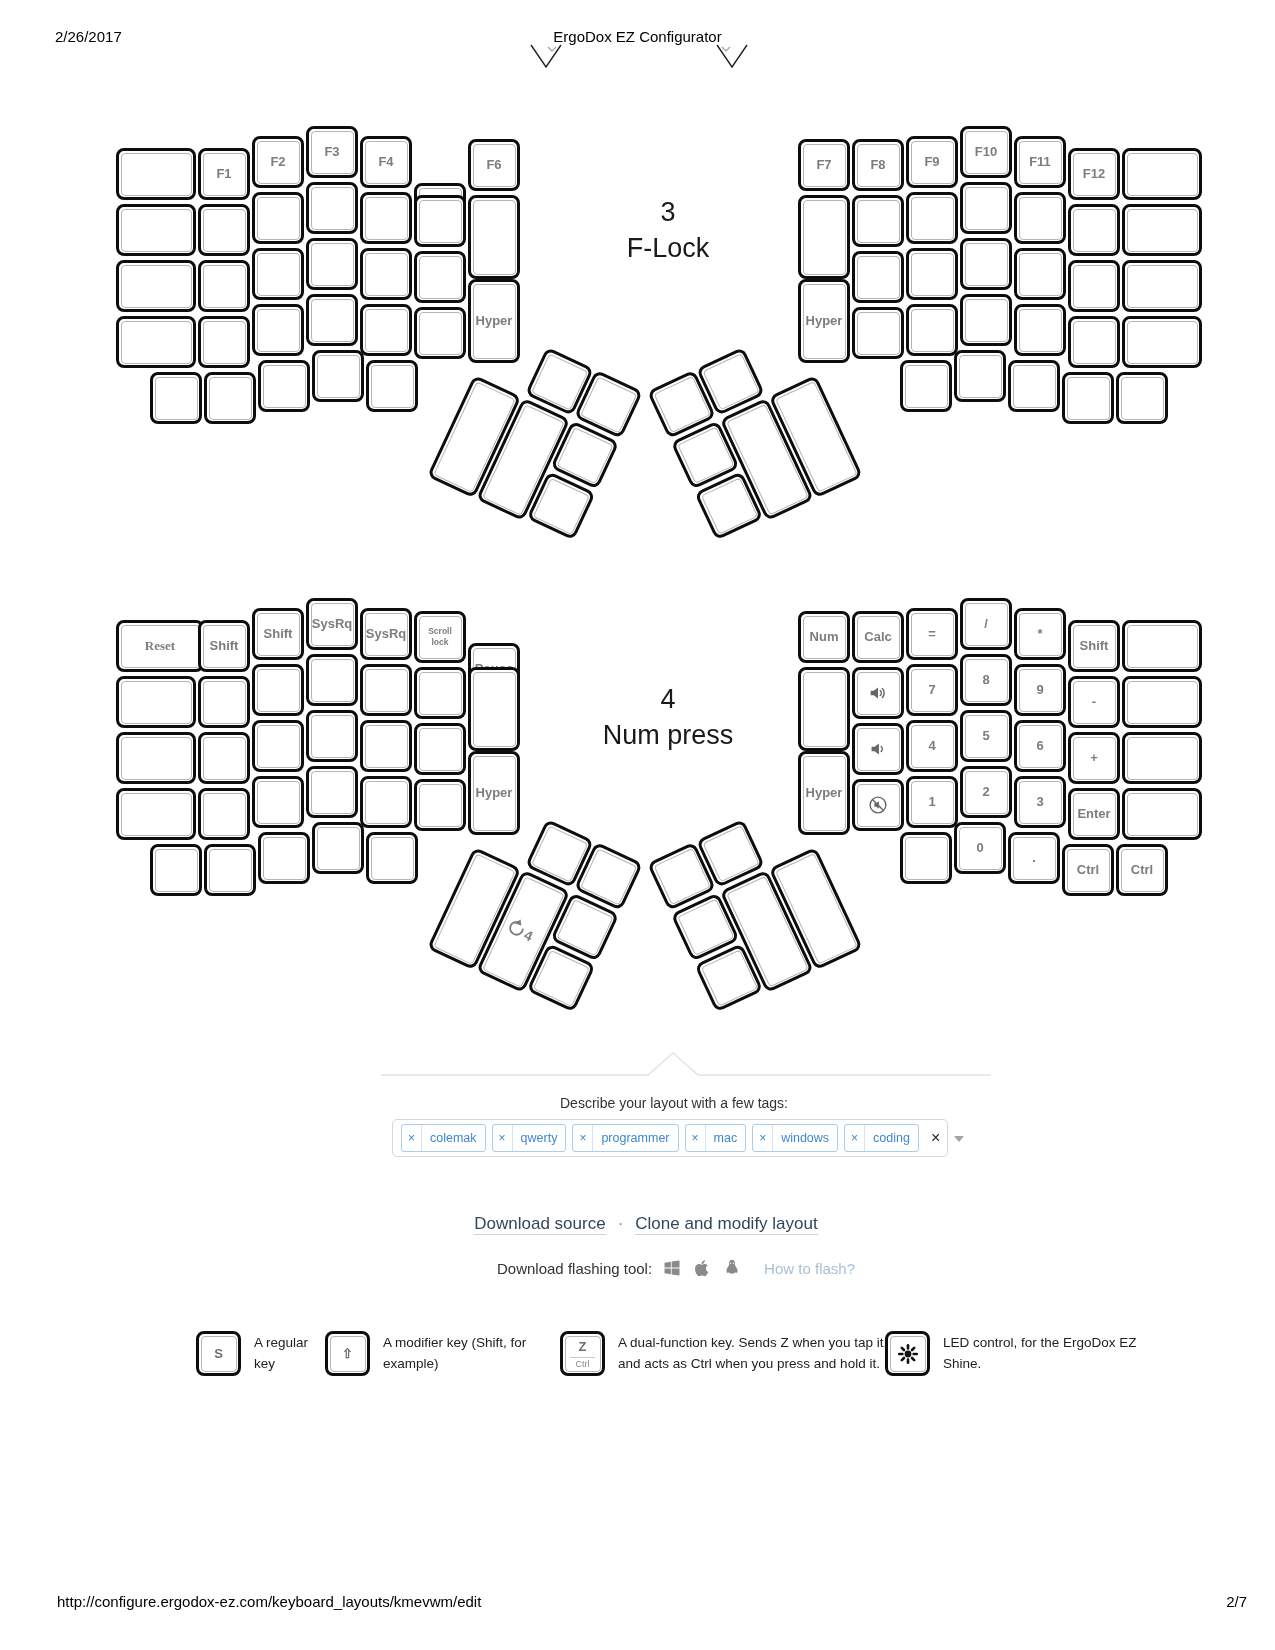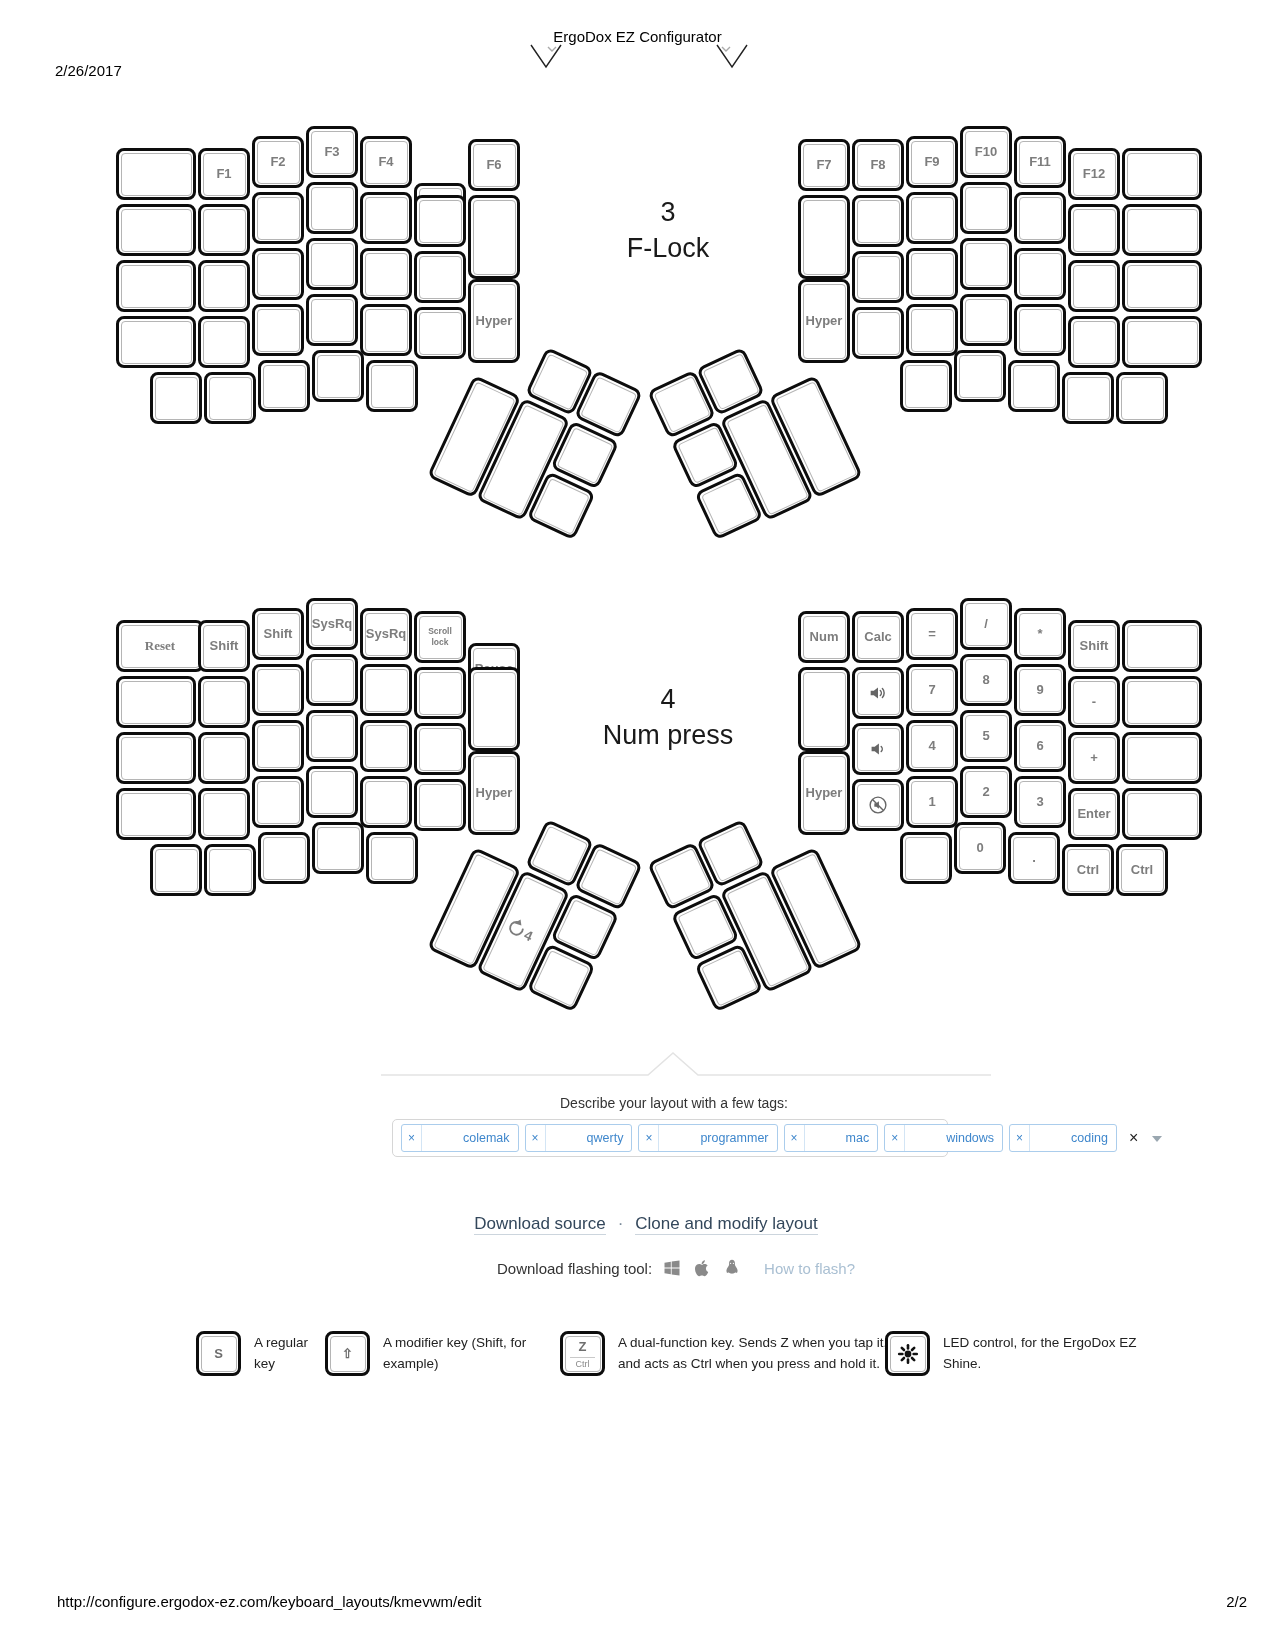--- a/index.html
+++ b/index.html
@@ -1,20 +1,20 @@
 <!DOCTYPE html>
 <html><head>
 <meta charset="utf-8">
 <style>
   html,body{margin:0;padding:0;background:#fff;}
   .page{position:relative;width:1275px;height:1650px;background:#fff;overflow:hidden;
         font-family:"Liberation Sans", sans-serif;color:#111;}
 
   
-  .hdr-date{position:absolute;left:55px;top:28px;font-size:15px;color:#000;margin-top:34px;}
+  .hdr-date{position:absolute;left:55px;top:28px;font-size:15px;color:#000;}
   .hdr-title{position:absolute;left:0;top:28px;width:1275px;text-align:center;font-size:15px;color:#000;}
   .ftr-url{position:absolute;left:57px;top:1593px;font-size:15px;color:#000;}
   .ftr-page{position:absolute;right:28px;top:1593px;font-size:15px;color:#000;}
 
   
   .chev{position:absolute;top:44px;}
 
   
   .key{position:absolute;background:#fff;border:3px solid #0d0d0d;border-radius:8px;box-sizing:border-box;}
   .key::before{content:"";position:absolute;inset:1.5px;border:1.5px solid #b5b5b5;border-radius:4px;pointer-events:none;}
@@ -33,21 +33,21 @@
   
   .divider{position:absolute;left:380px;top:1048px;}
 
   
   .tags-prompt{position:absolute;left:374px;top:1095px;width:600px;text-align:center;font-size:14px;color:#333;}
   .tags-box{position:absolute;left:392px;top:1119px;width:556px;height:38px;box-sizing:border-box;
             border:1.5px solid #d6d6d6;border-radius:5px;display:flex;align-items:center;padding:0 8px;gap:6px;background:#fff;}
   .chip{display:inline-flex;align-items:center;height:26px;border:1px solid #abcdec;border-radius:3px;
         color:#3f87cc;font-size:12.5px;background:#fff;white-space:nowrap;}
   .chip-x{padding:0 6px;font-size:12px;border-right:1px solid #d3e5f5;align-self:stretch;display:flex;align-items:center;}
-  .chip-label{padding:0 8px;margin-left:33px;}
+  .chip-label{padding:0 8px;}
   .tags-clear{color:#222;font-size:16px;margin-left:6px;line-height:1;}
   .tags-caret{width:0;height:0;border:5px solid transparent;border-top:6px solid #9aa7b0;margin-left:8px;margin-top:6px;}
 
   
   .links-row{position:absolute;left:346px;top:1214px;width:600px;text-align:center;font-size:17px;color:#33475b;}
   .links-row a{color:#33475b;text-decoration:none;border-bottom:1px solid #ccd5dd;padding-bottom:1px;cursor:pointer;}
   .links-row .sep{margin:0 12px;color:#7a8a99;}
   .flash-row{position:absolute;left:376px;top:1258px;width:600px;display:flex;align-items:center;justify-content:center;
              font-size:15px;color:#333;}
   .flash-row .os{margin-left:10px;display:inline-flex;align-items:center;}
@@ -471,15 +471,15 @@
             <line x1="5.8" y1="18.2" x2="8" y2="16"></line>
               <line x1="16" y1="8" x2="18.2" y2="5.8"></line>
           </g>
         </svg>
       </span>
     </div>
     <div class="legend-text" style="width:205px">LED control, for the ErgoDox EZ Shine.</div>
   </div>
 
   <div class="ftr-url">http://configure.ergodox-ez.com/keyboard_layouts/kmevwm/edit</div>
-  <div class="ftr-page">2/2</div>
+  <div class="ftr-page">2/7</div>
 
 </div>
 
 </body></html>

